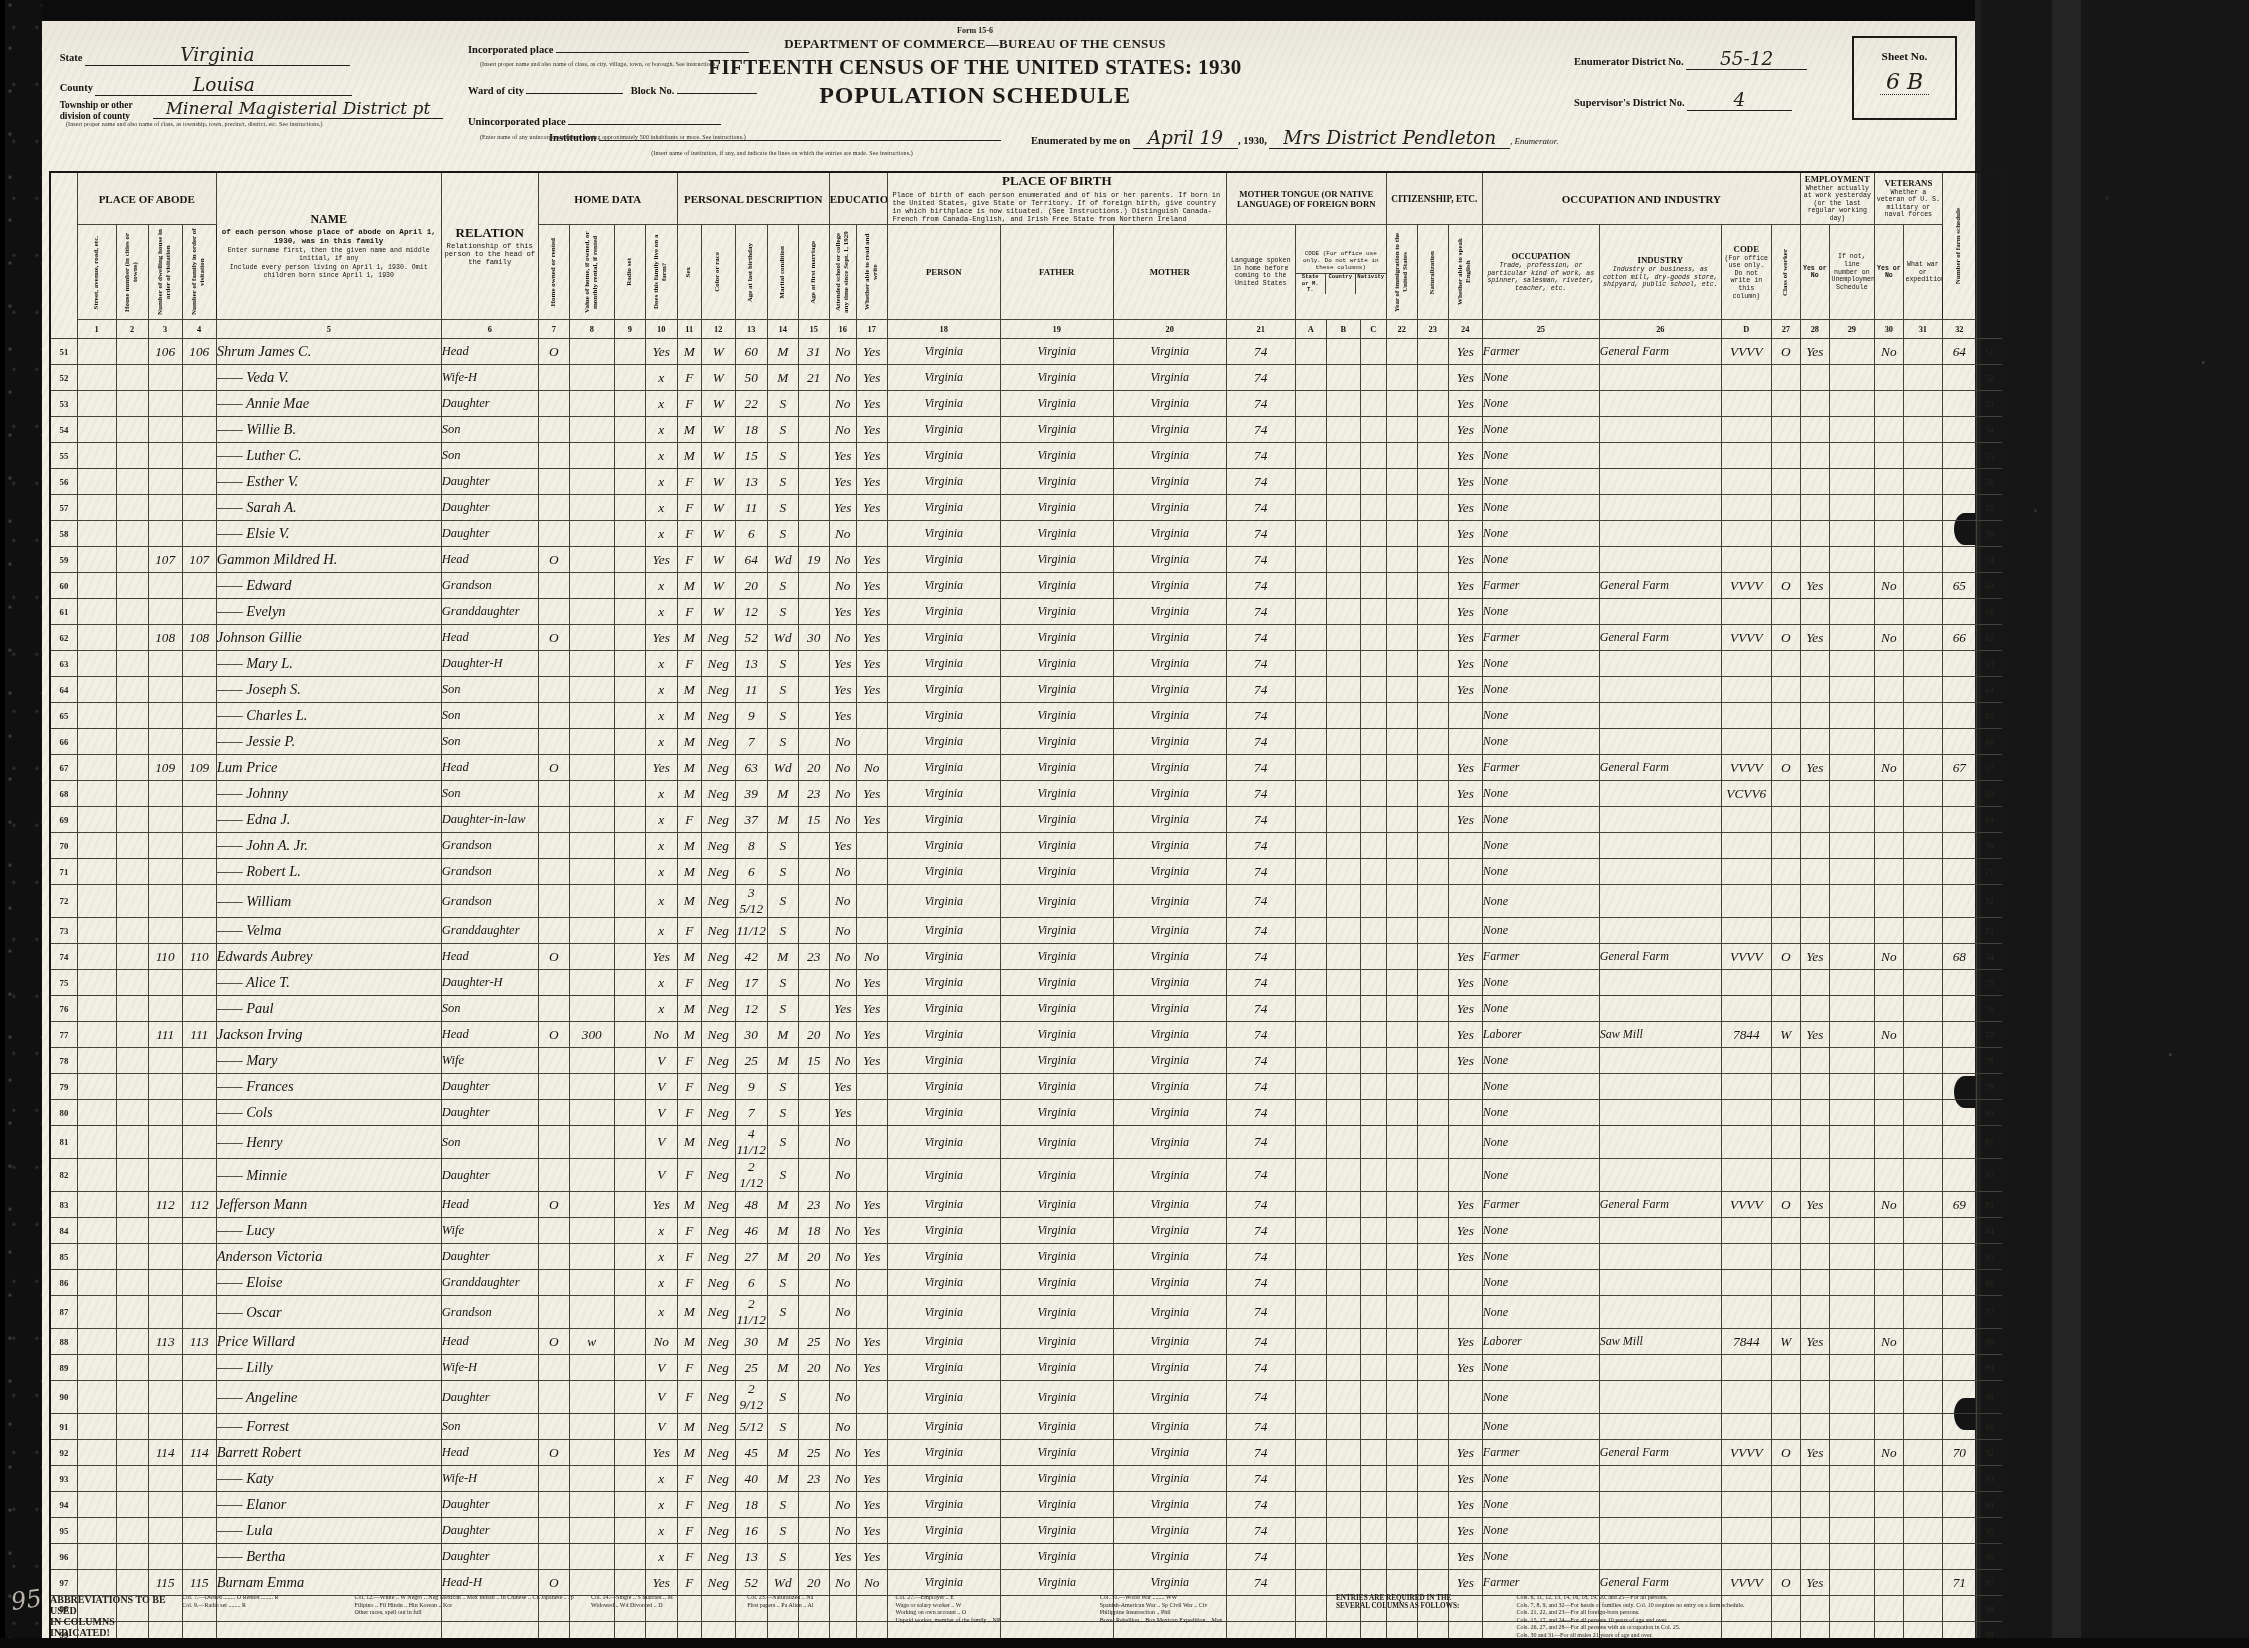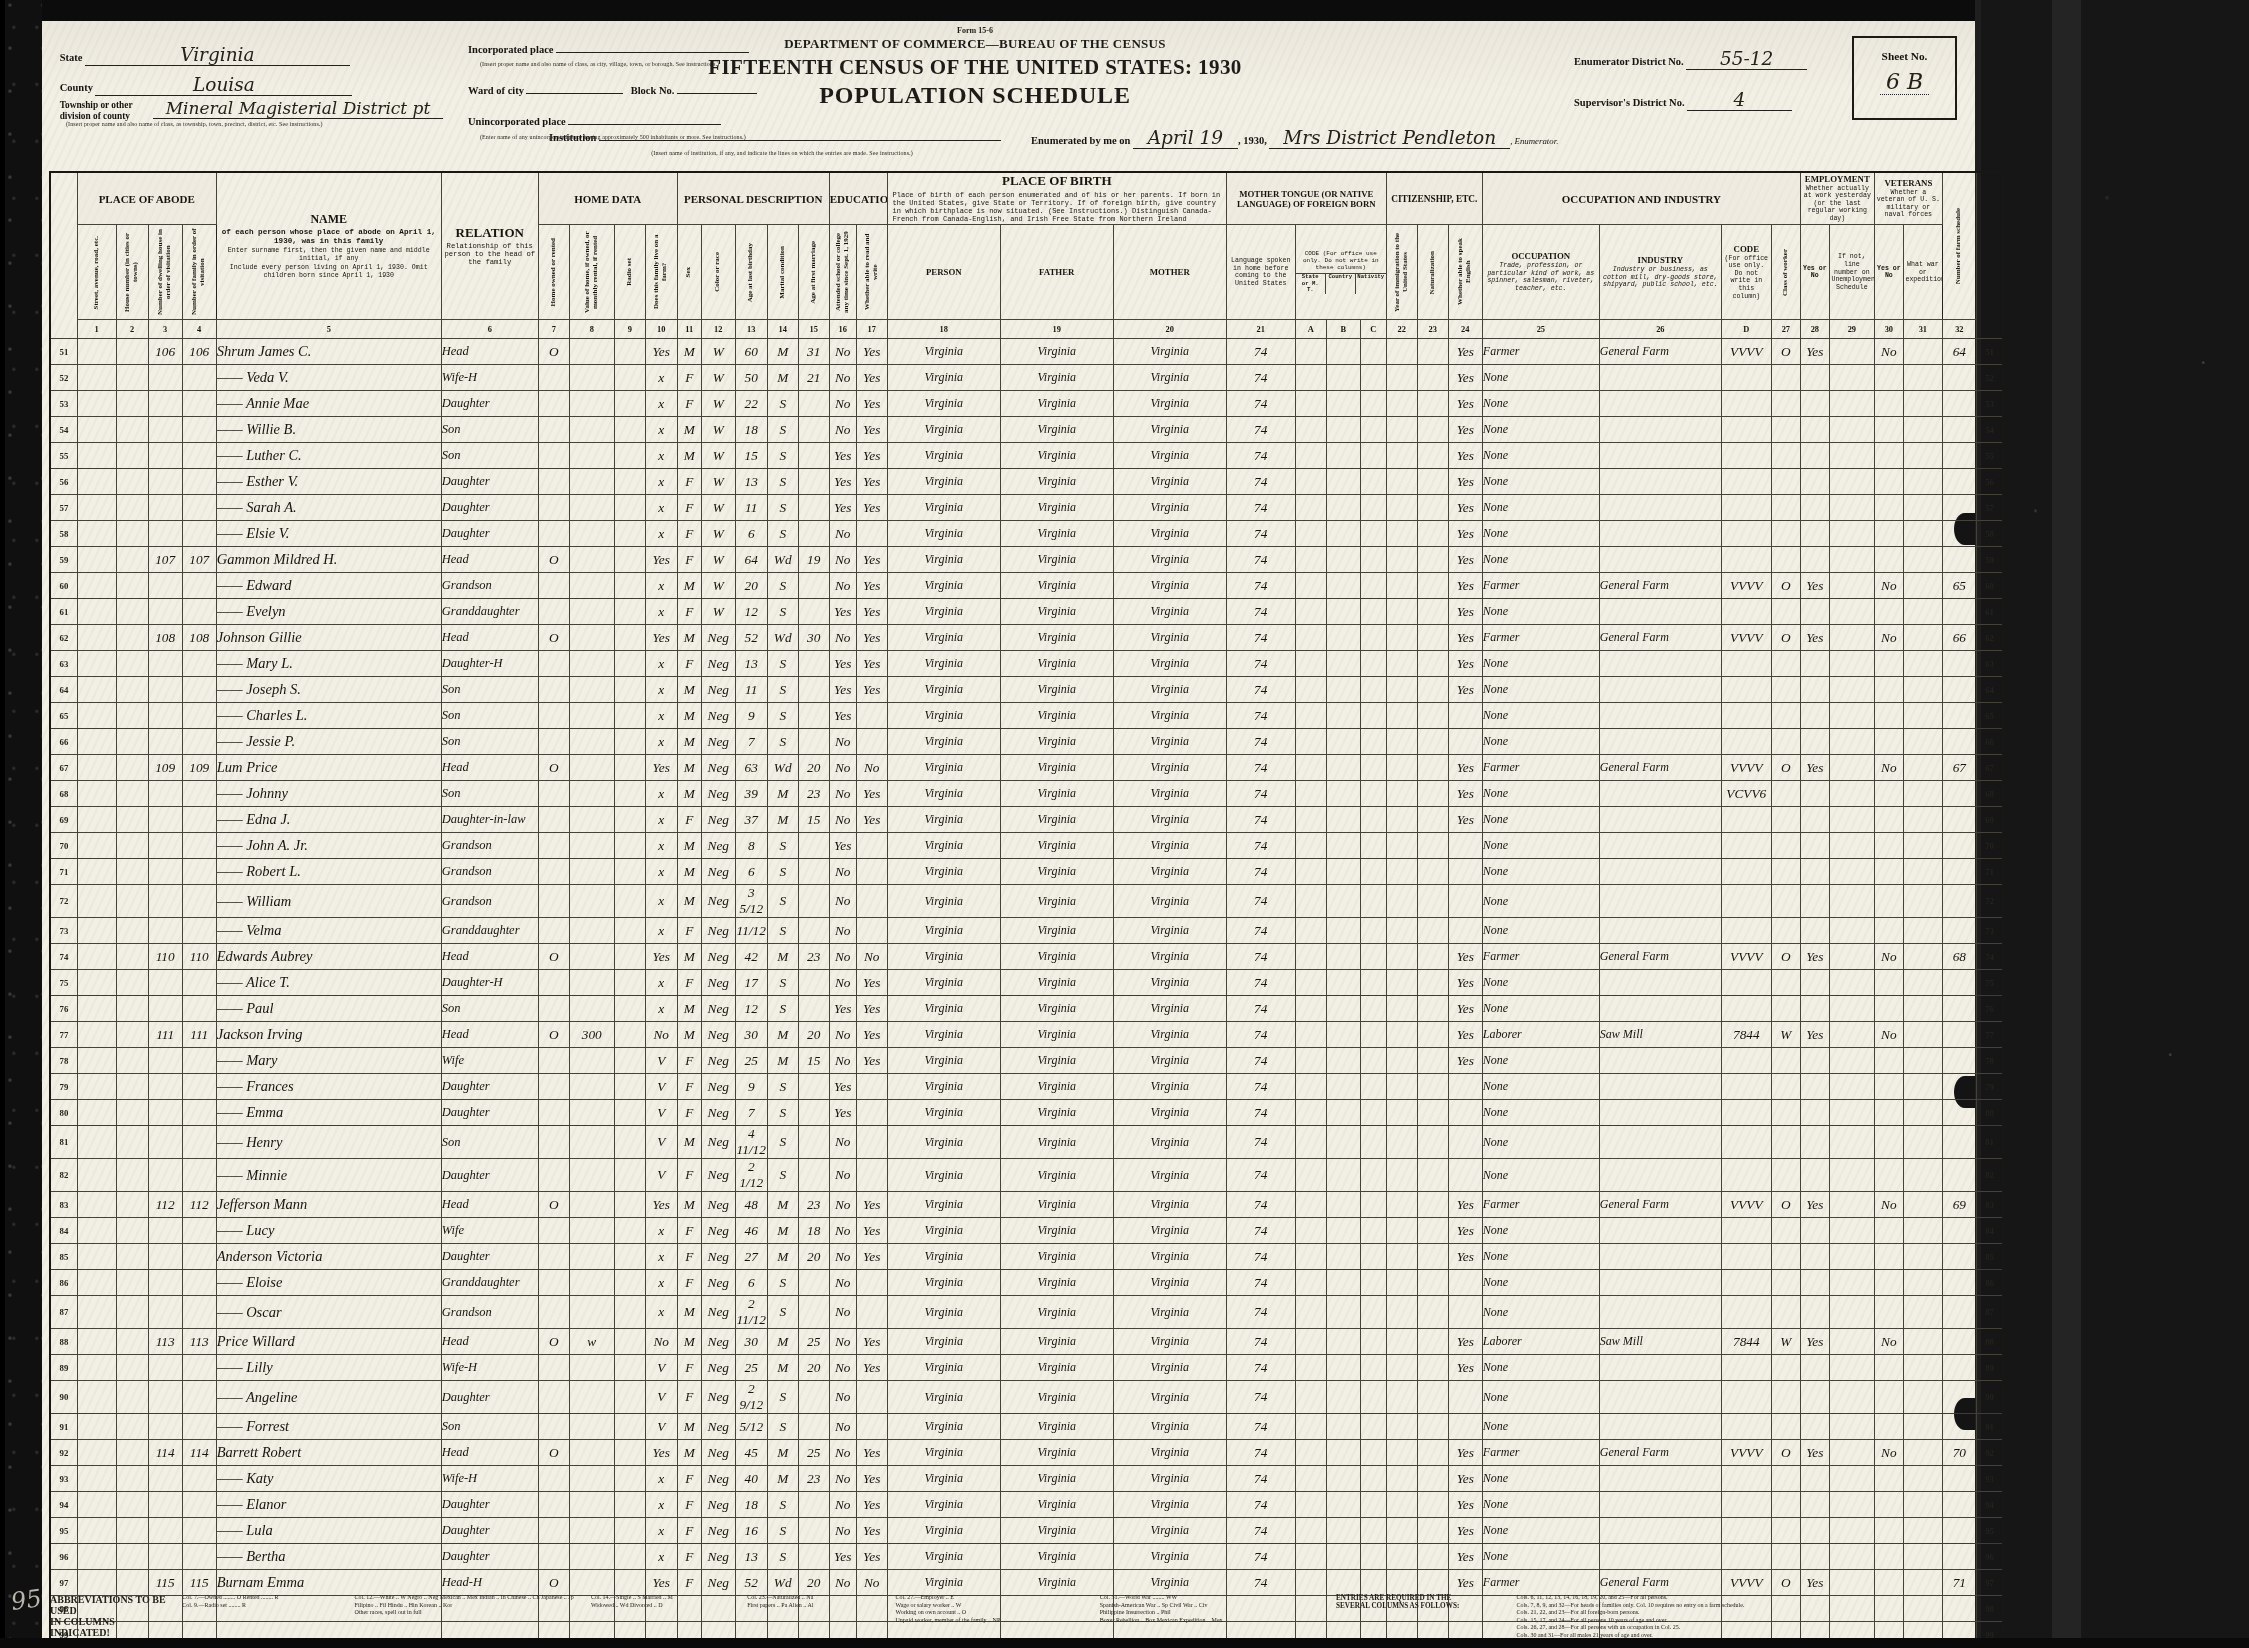--- a/index.html
+++ b/index.html
@@ -1543,21 +1543,21 @@
             <td></td>
             <td class="gsep"></td>
             <td class="ln gsep">79</td>
           </tr>
           <tr class="solid">
             <td class="ln">80</td>
             <td class="gsep"></td>
             <td></td>
             <td></td>
             <td></td>
-            <td class="hwc nm gsep">—— Emma</td>
+            <td class="hwc nm gsep">—— Cols</td>
             <td class="hwc rl">Daughter</td>
             <td></td>
             <td class="gsep"></td>
             <td></td>
             <td class="hwc">V</td>
             <td class="hwc">F</td>
             <td class="hwc gsep">Neg</td>
             <td class="hwc">7</td>
             <td class="hwc">S</td>
             <td></td>

